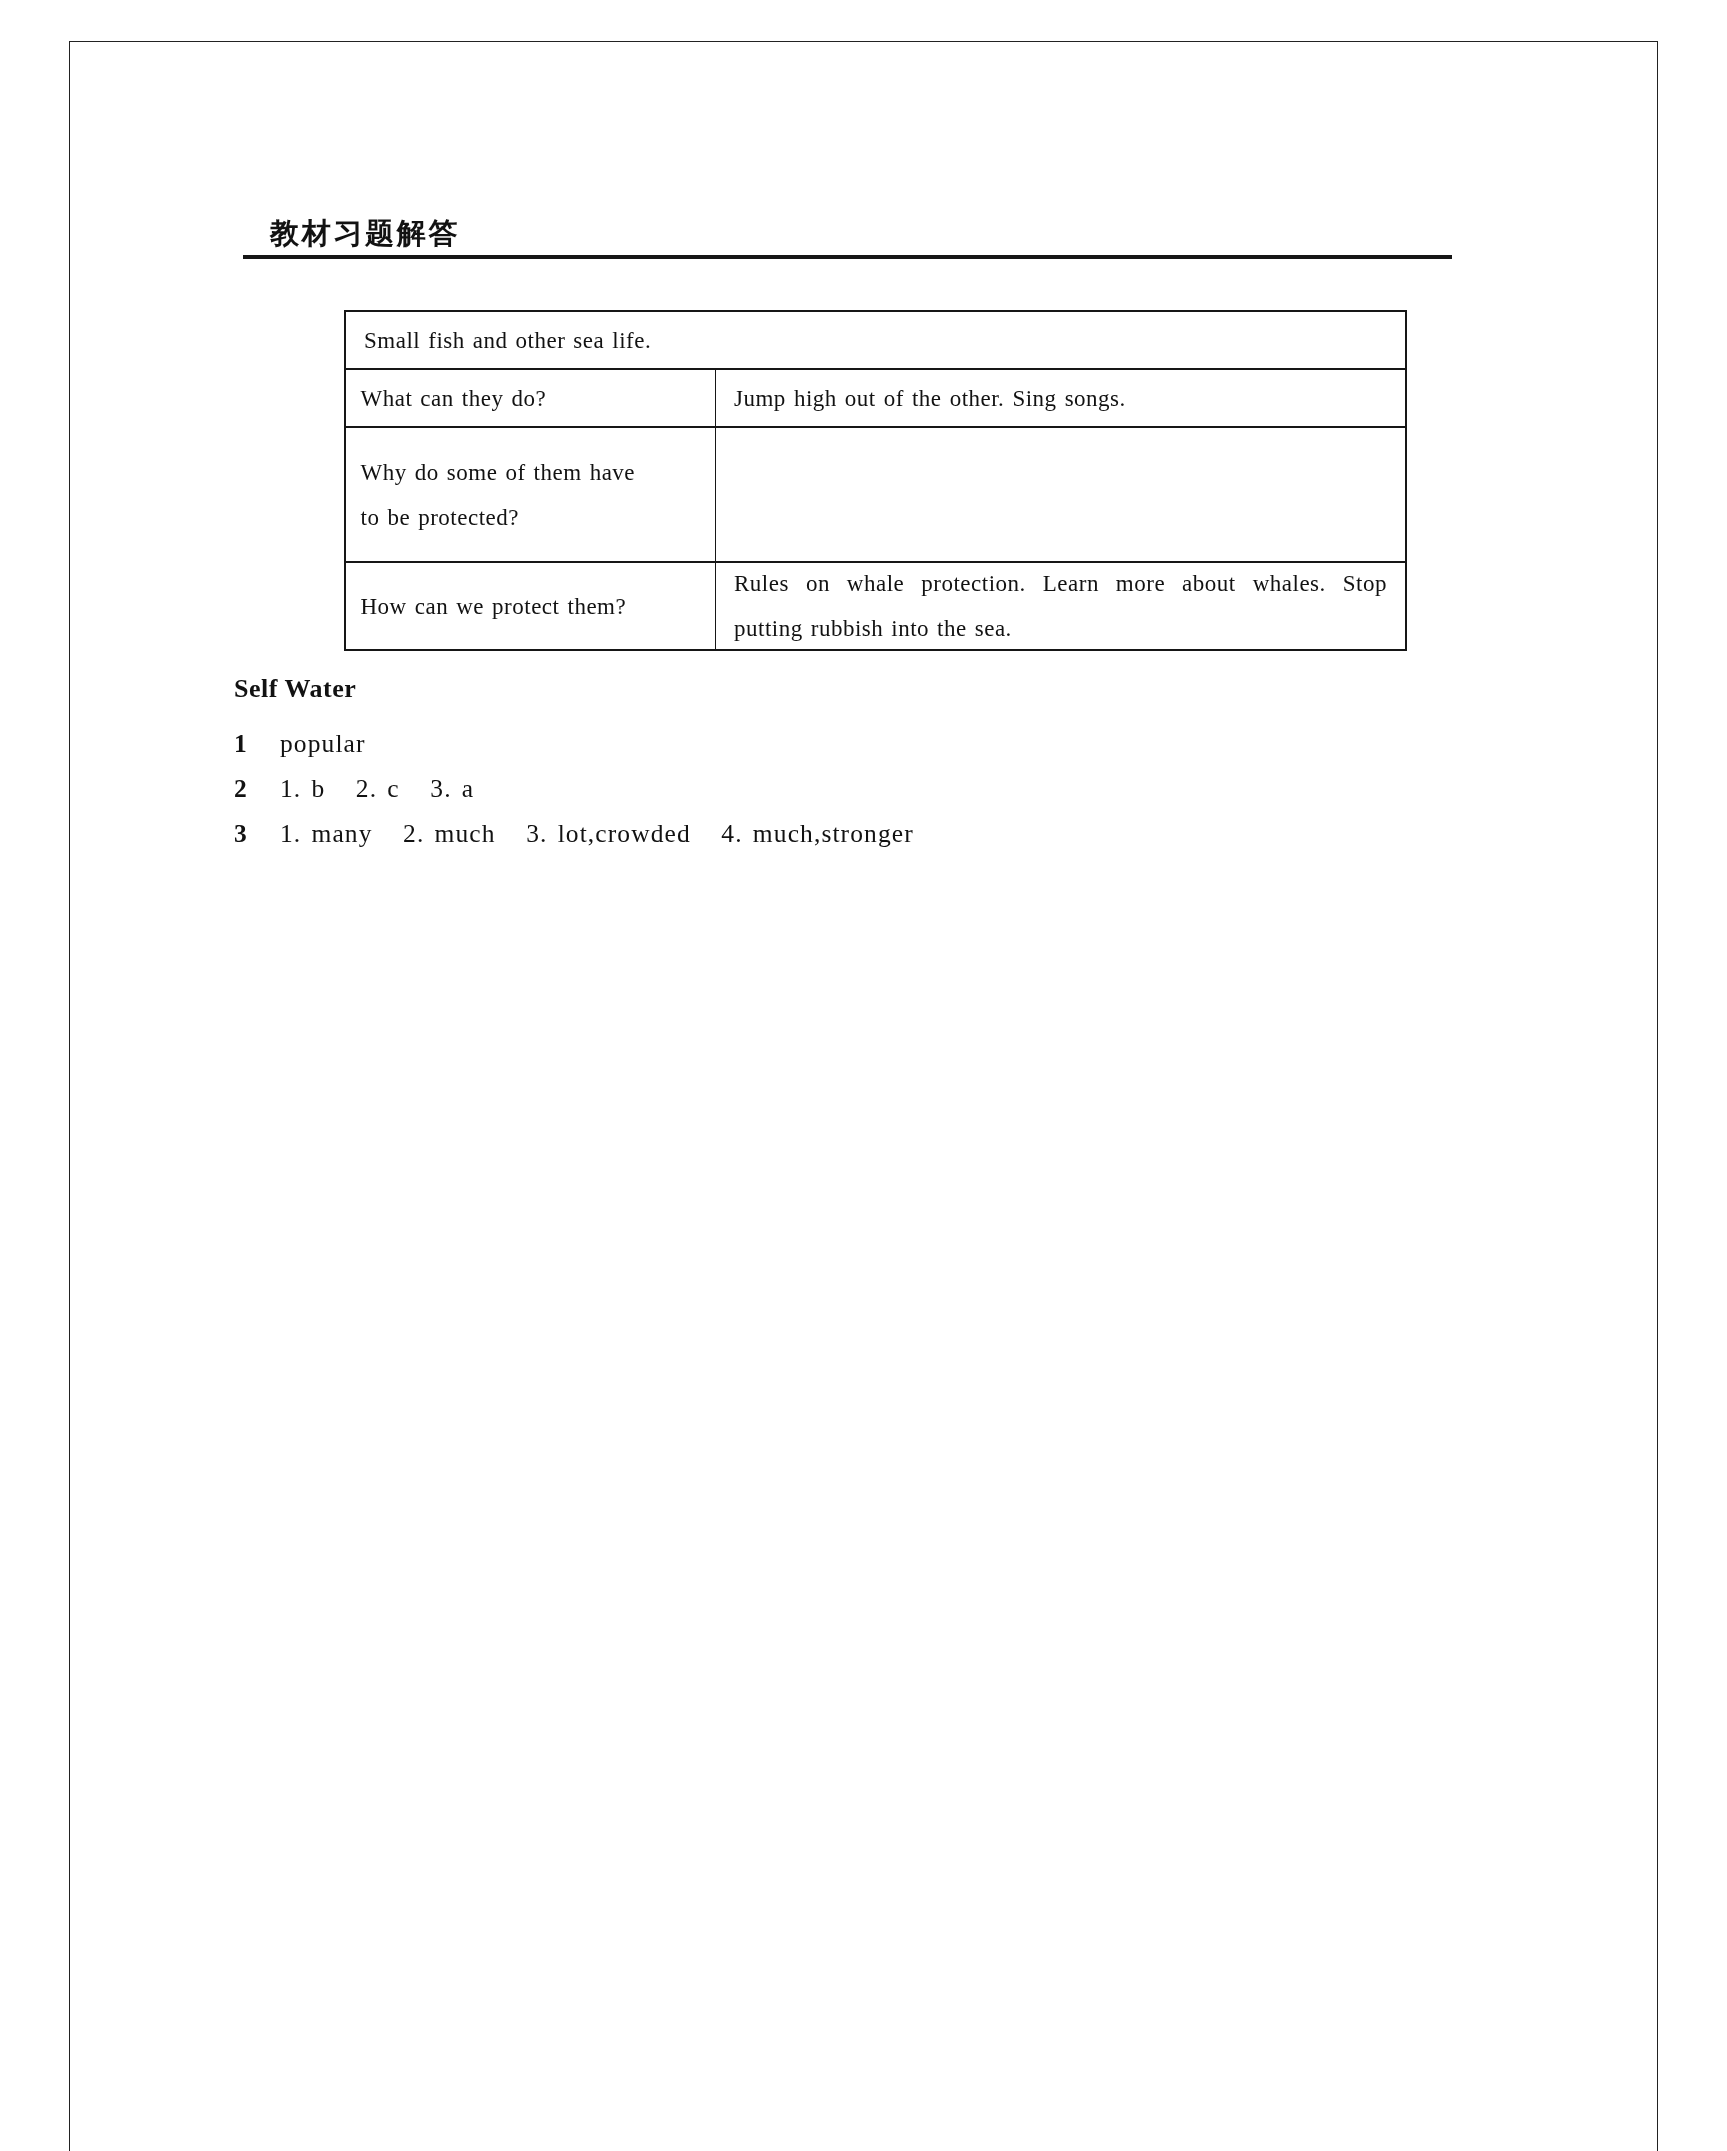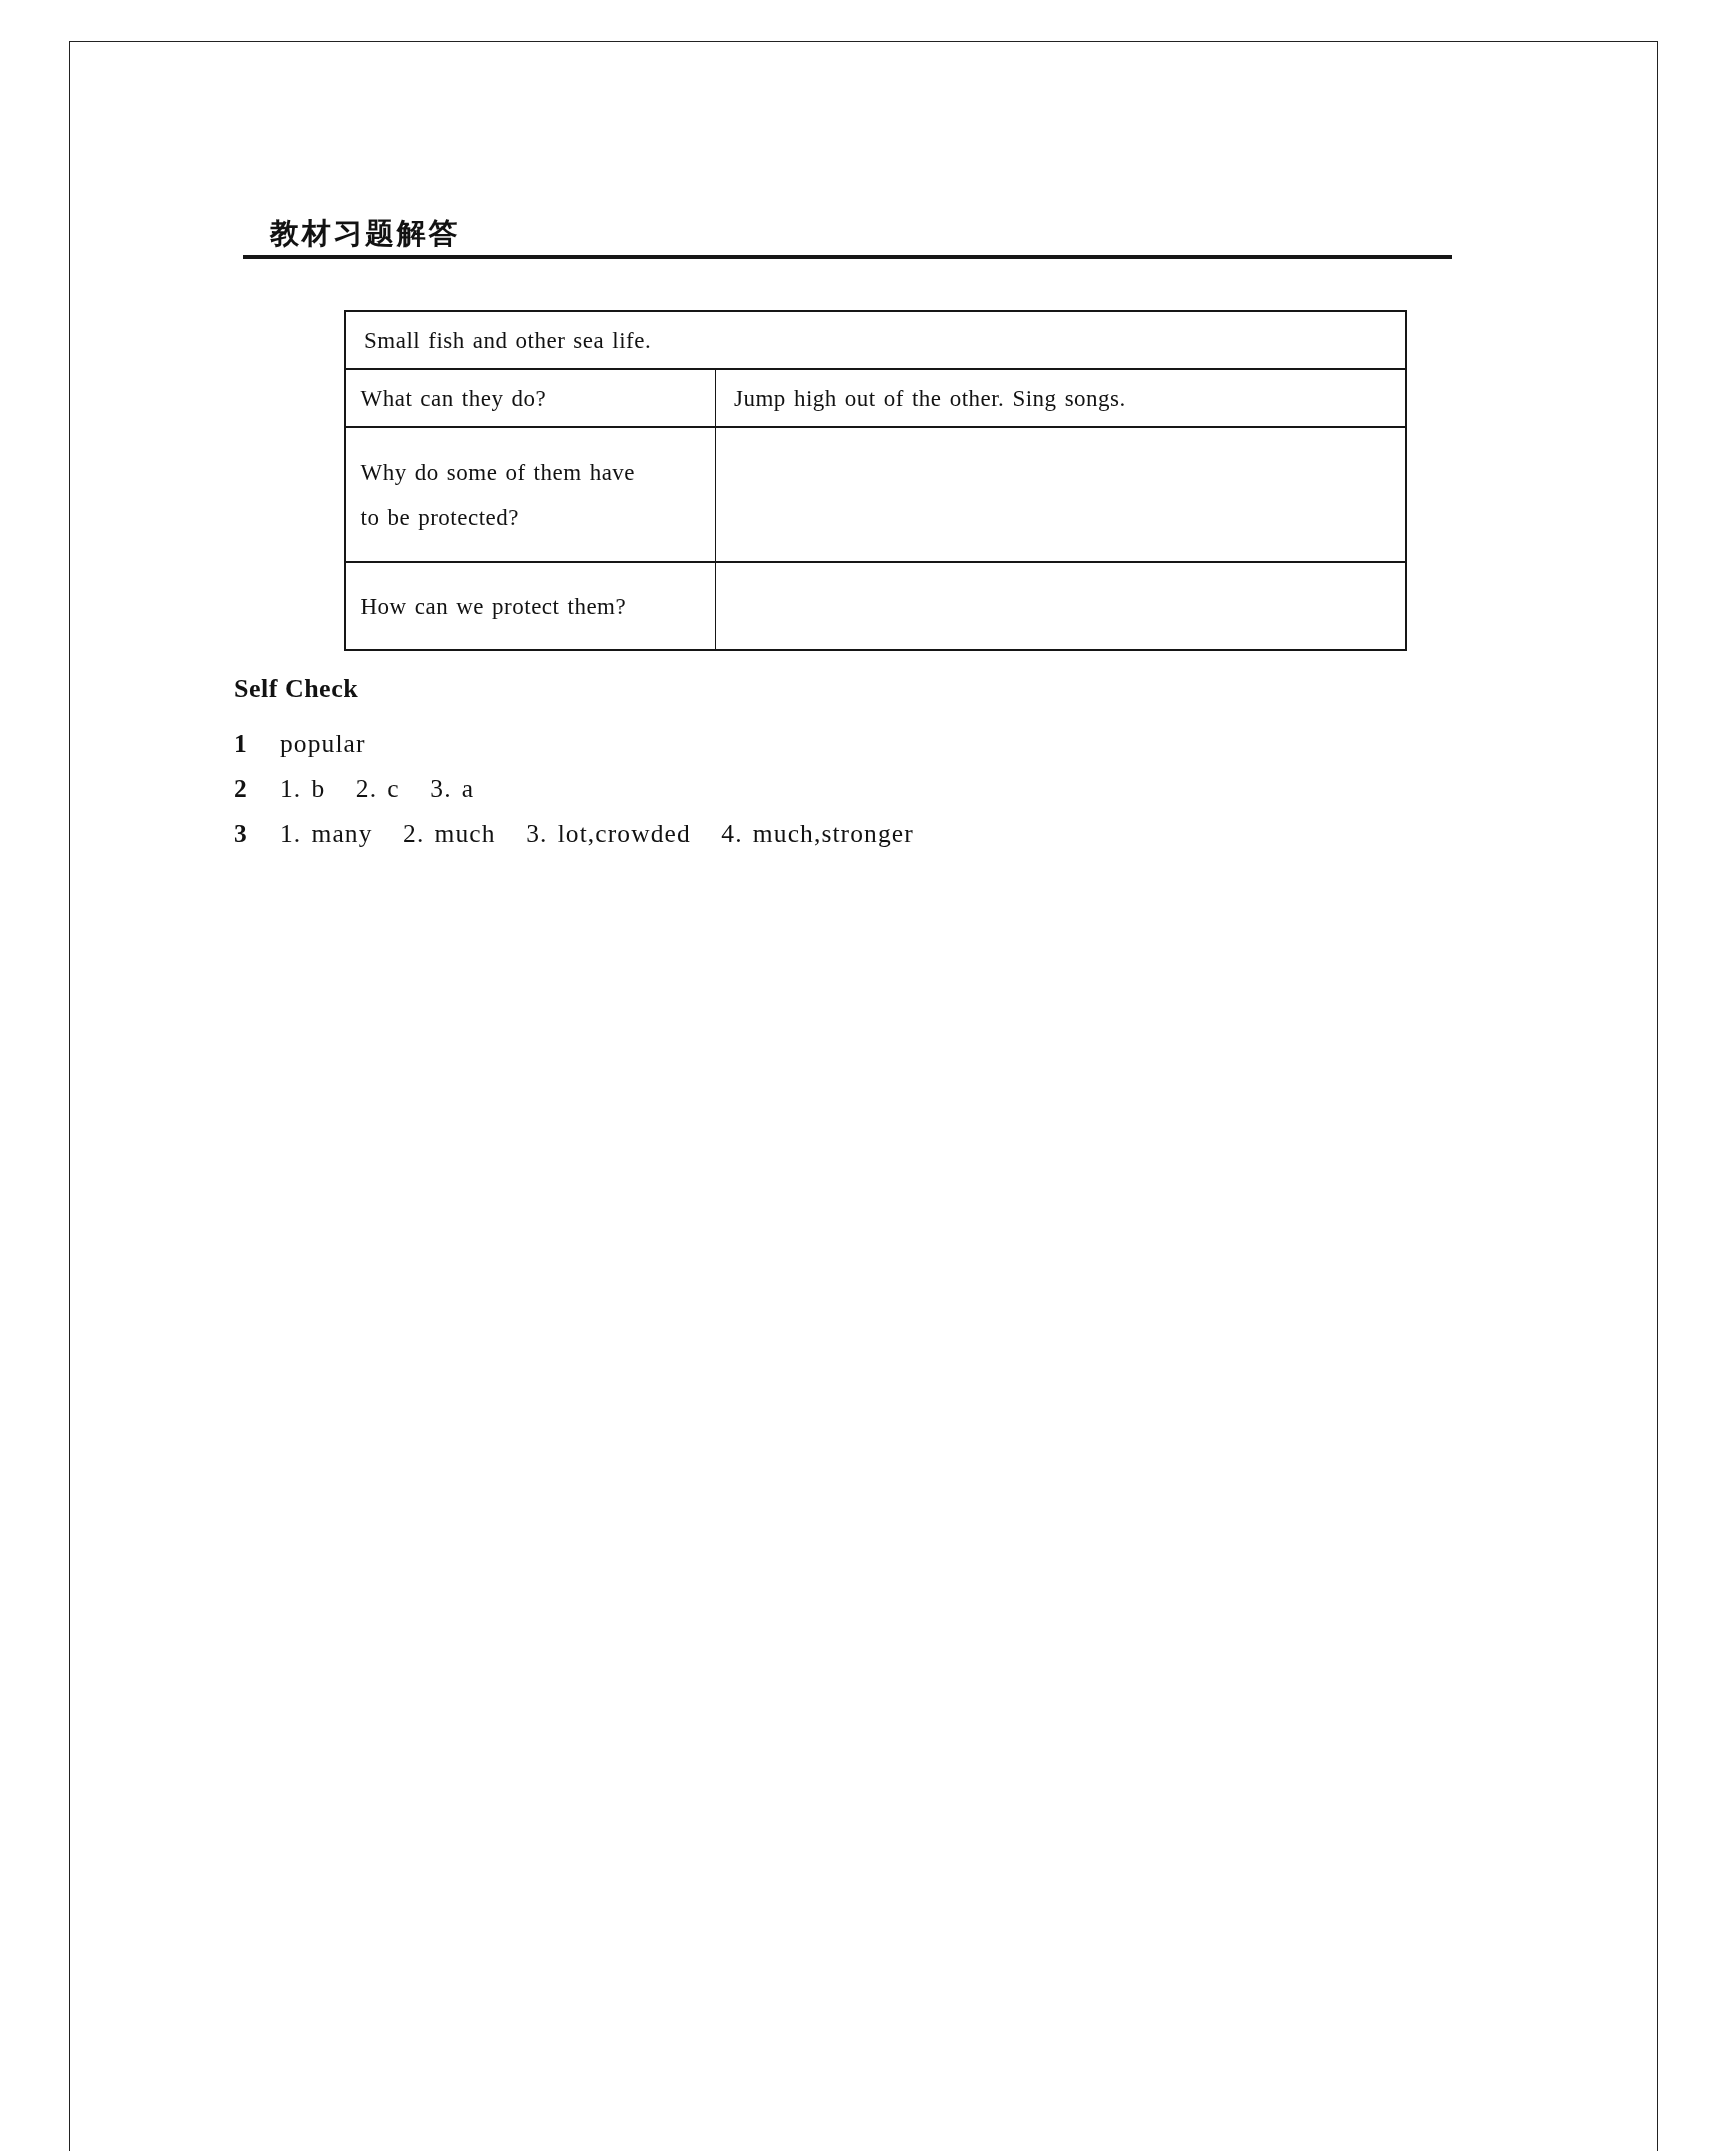--- a/index.html
+++ b/index.html
@@ -124,25 +124,29 @@
   <div class="t-row r3">
     <div class="cell q">
         <div class="tline">Why do some of them have</div>
         <div class="tline">to be protected?</div>
       </div>
   </div>
   <div class="t-row r4">
     <div class="cell q">
       <div class="single">How can we protect them?</div>
     </div>
+    <div class="cell a multi">
+        <div class="tline">Rules on whale protection. Learn more about whales. Stop</div>
+        <div class="tline">putting rubbish into the sea.</div>
+      </div>
   </div>
 </div>
 
 <div class="self-check">
-  <div class="sc-heading">Self Check</div>
+  <div class="sc-heading">Self Water</div>
 
   <div class="sc-item first">
     <div class="sc-num">1</div>
     <div class="sc-content">
         <div class="tline">popular</div>
       </div>
   </div>
 
   <div class="sc-item">
     <div class="sc-num">2</div>

